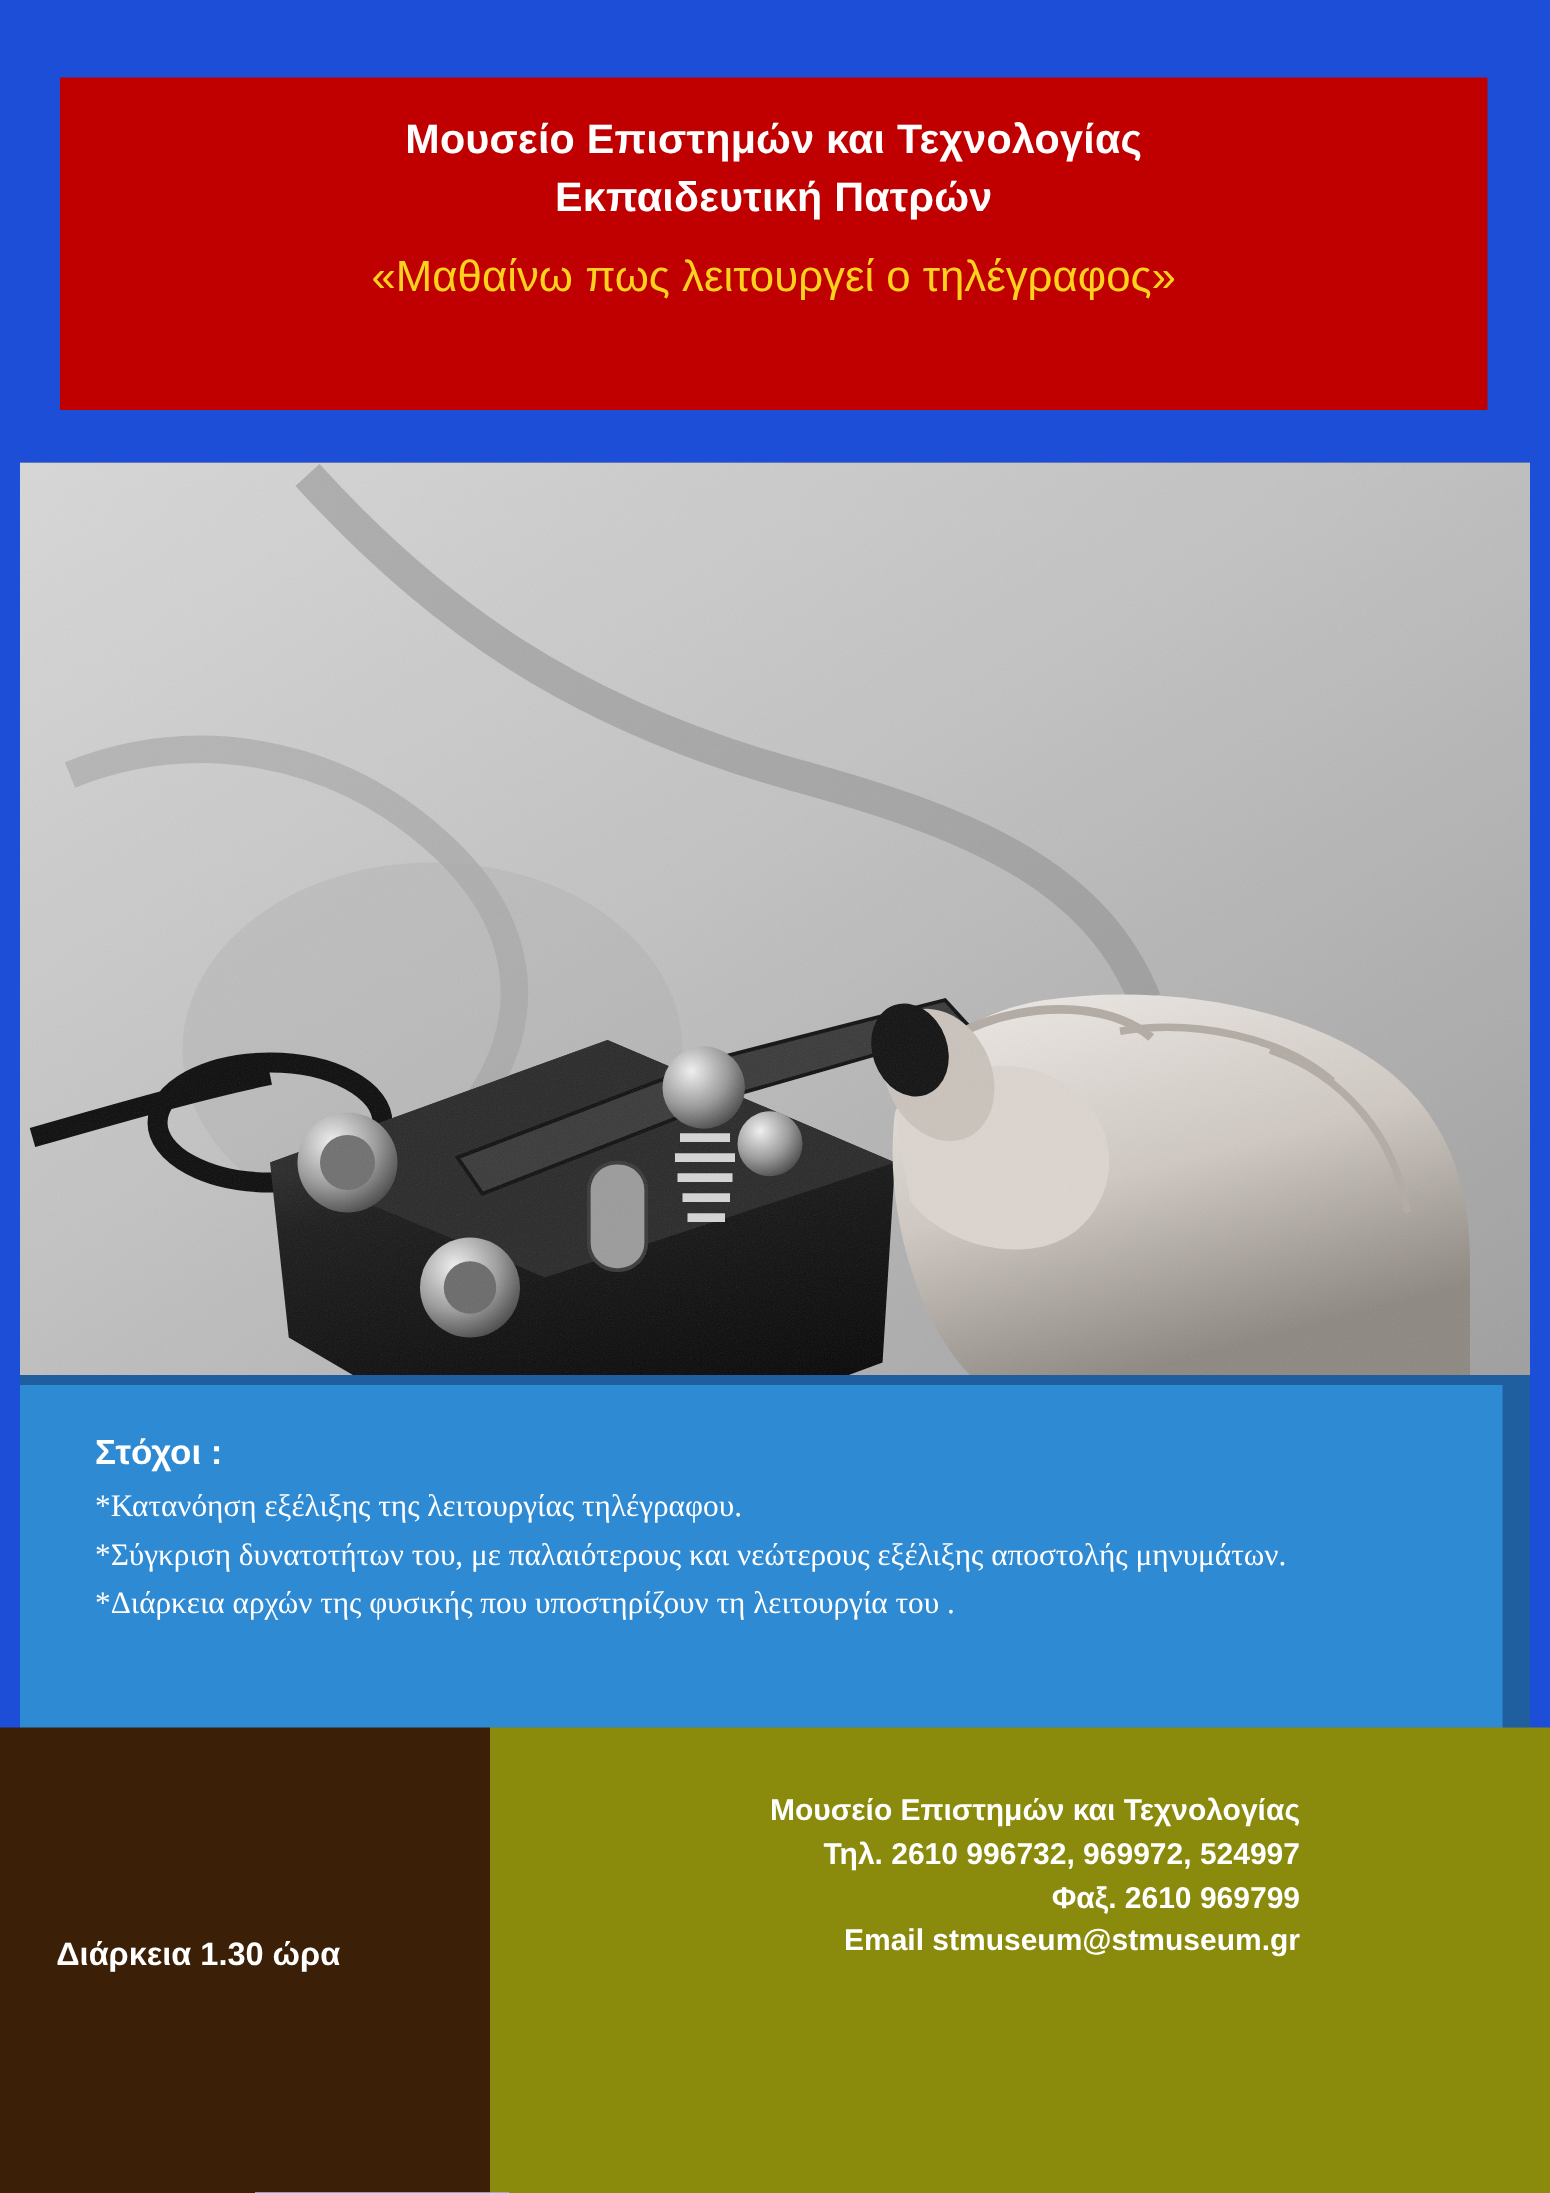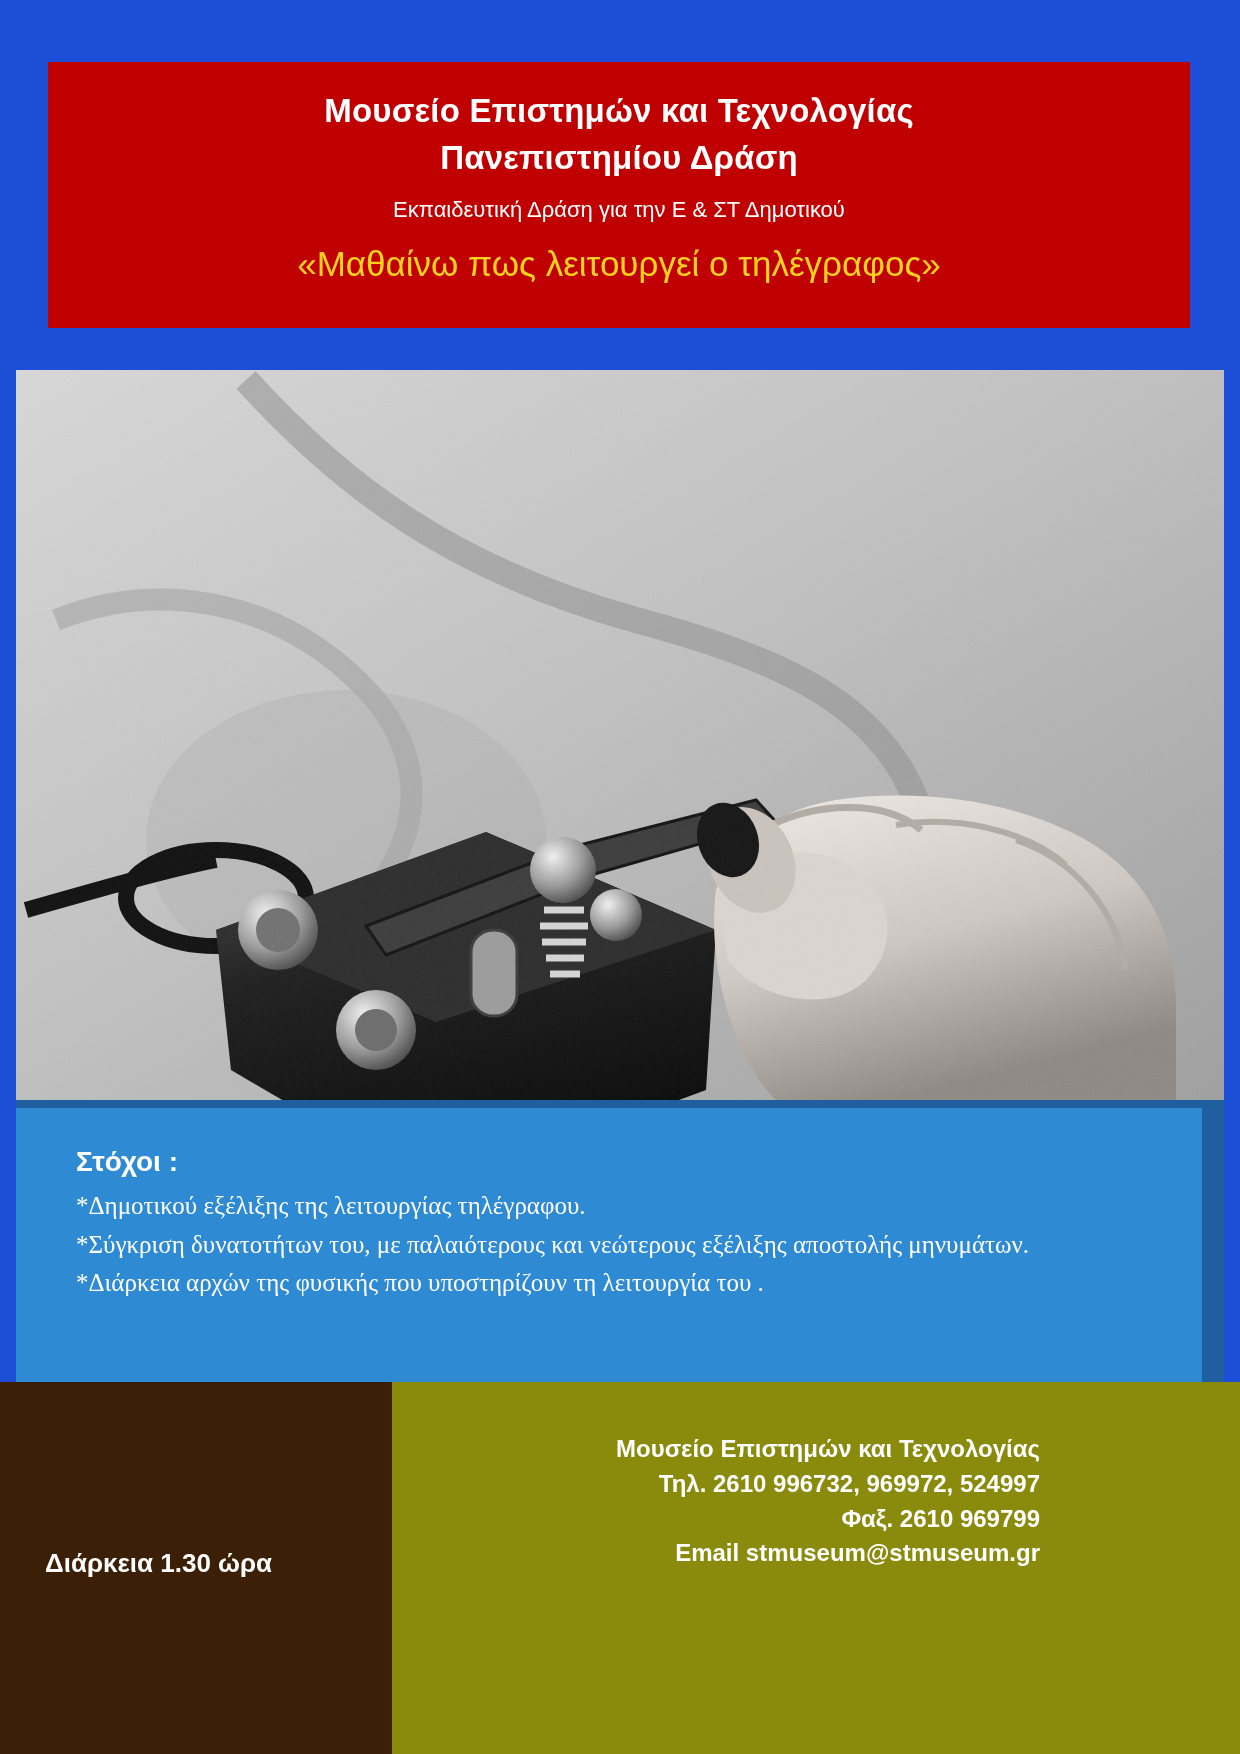--- a/index.html
+++ b/index.html
@@ -143,22 +143,21 @@
     font-weight: bold;
   }
 </style>
 </head>
 <body>
 
 <div class="poster">
 
   <div class="header-band">
     <div class="header-title">Μουσείο Επιστημών και Τεχνολογίας</div>
-    <div class="header-title">Πανεπιστημίου Δράση</div>
-    <div class="header-sub">Εκπαιδευτική Δράση για την Ε &amp; ΣΤ Δημοτικού</div>
+    <div class="header-title">Εκπαιδευτική Πατρών</div>
     <div class="header-quote">«Μαθαίνω πως λειτουργεί ο τηλέγραφος»</div>
   </div>
 
   <div class="photo-wrap">
     <svg viewBox="0 0 1208 730" preserveAspectRatio="none" aria-hidden="true">
       <defs>
         <linearGradient id="carpet" x1="0" y1="0" x2="1" y2="1">
           <stop offset="0%" stop-color="#d8d8d8"></stop>
           <stop offset="45%" stop-color="#c2c2c2"></stop>
           <stop offset="100%" stop-color="#9f9f9f"></stop>
@@ -230,21 +229,21 @@
       <ellipse cx="712" cy="470" rx="30" ry="38" transform="rotate(-20 712 470)" fill="#121212"></ellipse>
 
       <rect x="0" y="0" width="1208" height="730" filter="url(#grain)" opacity="0.5"></rect>
     </svg>
   </div>
 
   <div class="goals-shadow"></div>
   <div class="goals-panel">
     <div class="goals-title">Στόχοι :</div>
     <div class="goals-list">
-      <div>*Δημοτικού εξέλιξης της λειτουργίας τηλέγραφου.</div>
+      <div>*Κατανόηση εξέλιξης της λειτουργίας τηλέγραφου.</div>
       <div>*Σύγκριση δυνατοτήτων του, με παλαιότερους και νεώτερους εξέλιξης αποστολής μηνυμάτων.</div>
       <div>*Διάρκεια  αρχών της φυσικής που υποστηρίζουν τη λειτουργία του .</div>
     </div>
   </div>
 
   <div class="footer-left"></div>
   <div class="footer-olive"></div>
   <div class="duration">Διάρκεια 1.30 ώρα</div>
   <div class="contact">
     <div>Μουσείο Επιστημών και Τεχνολογίας</div>

